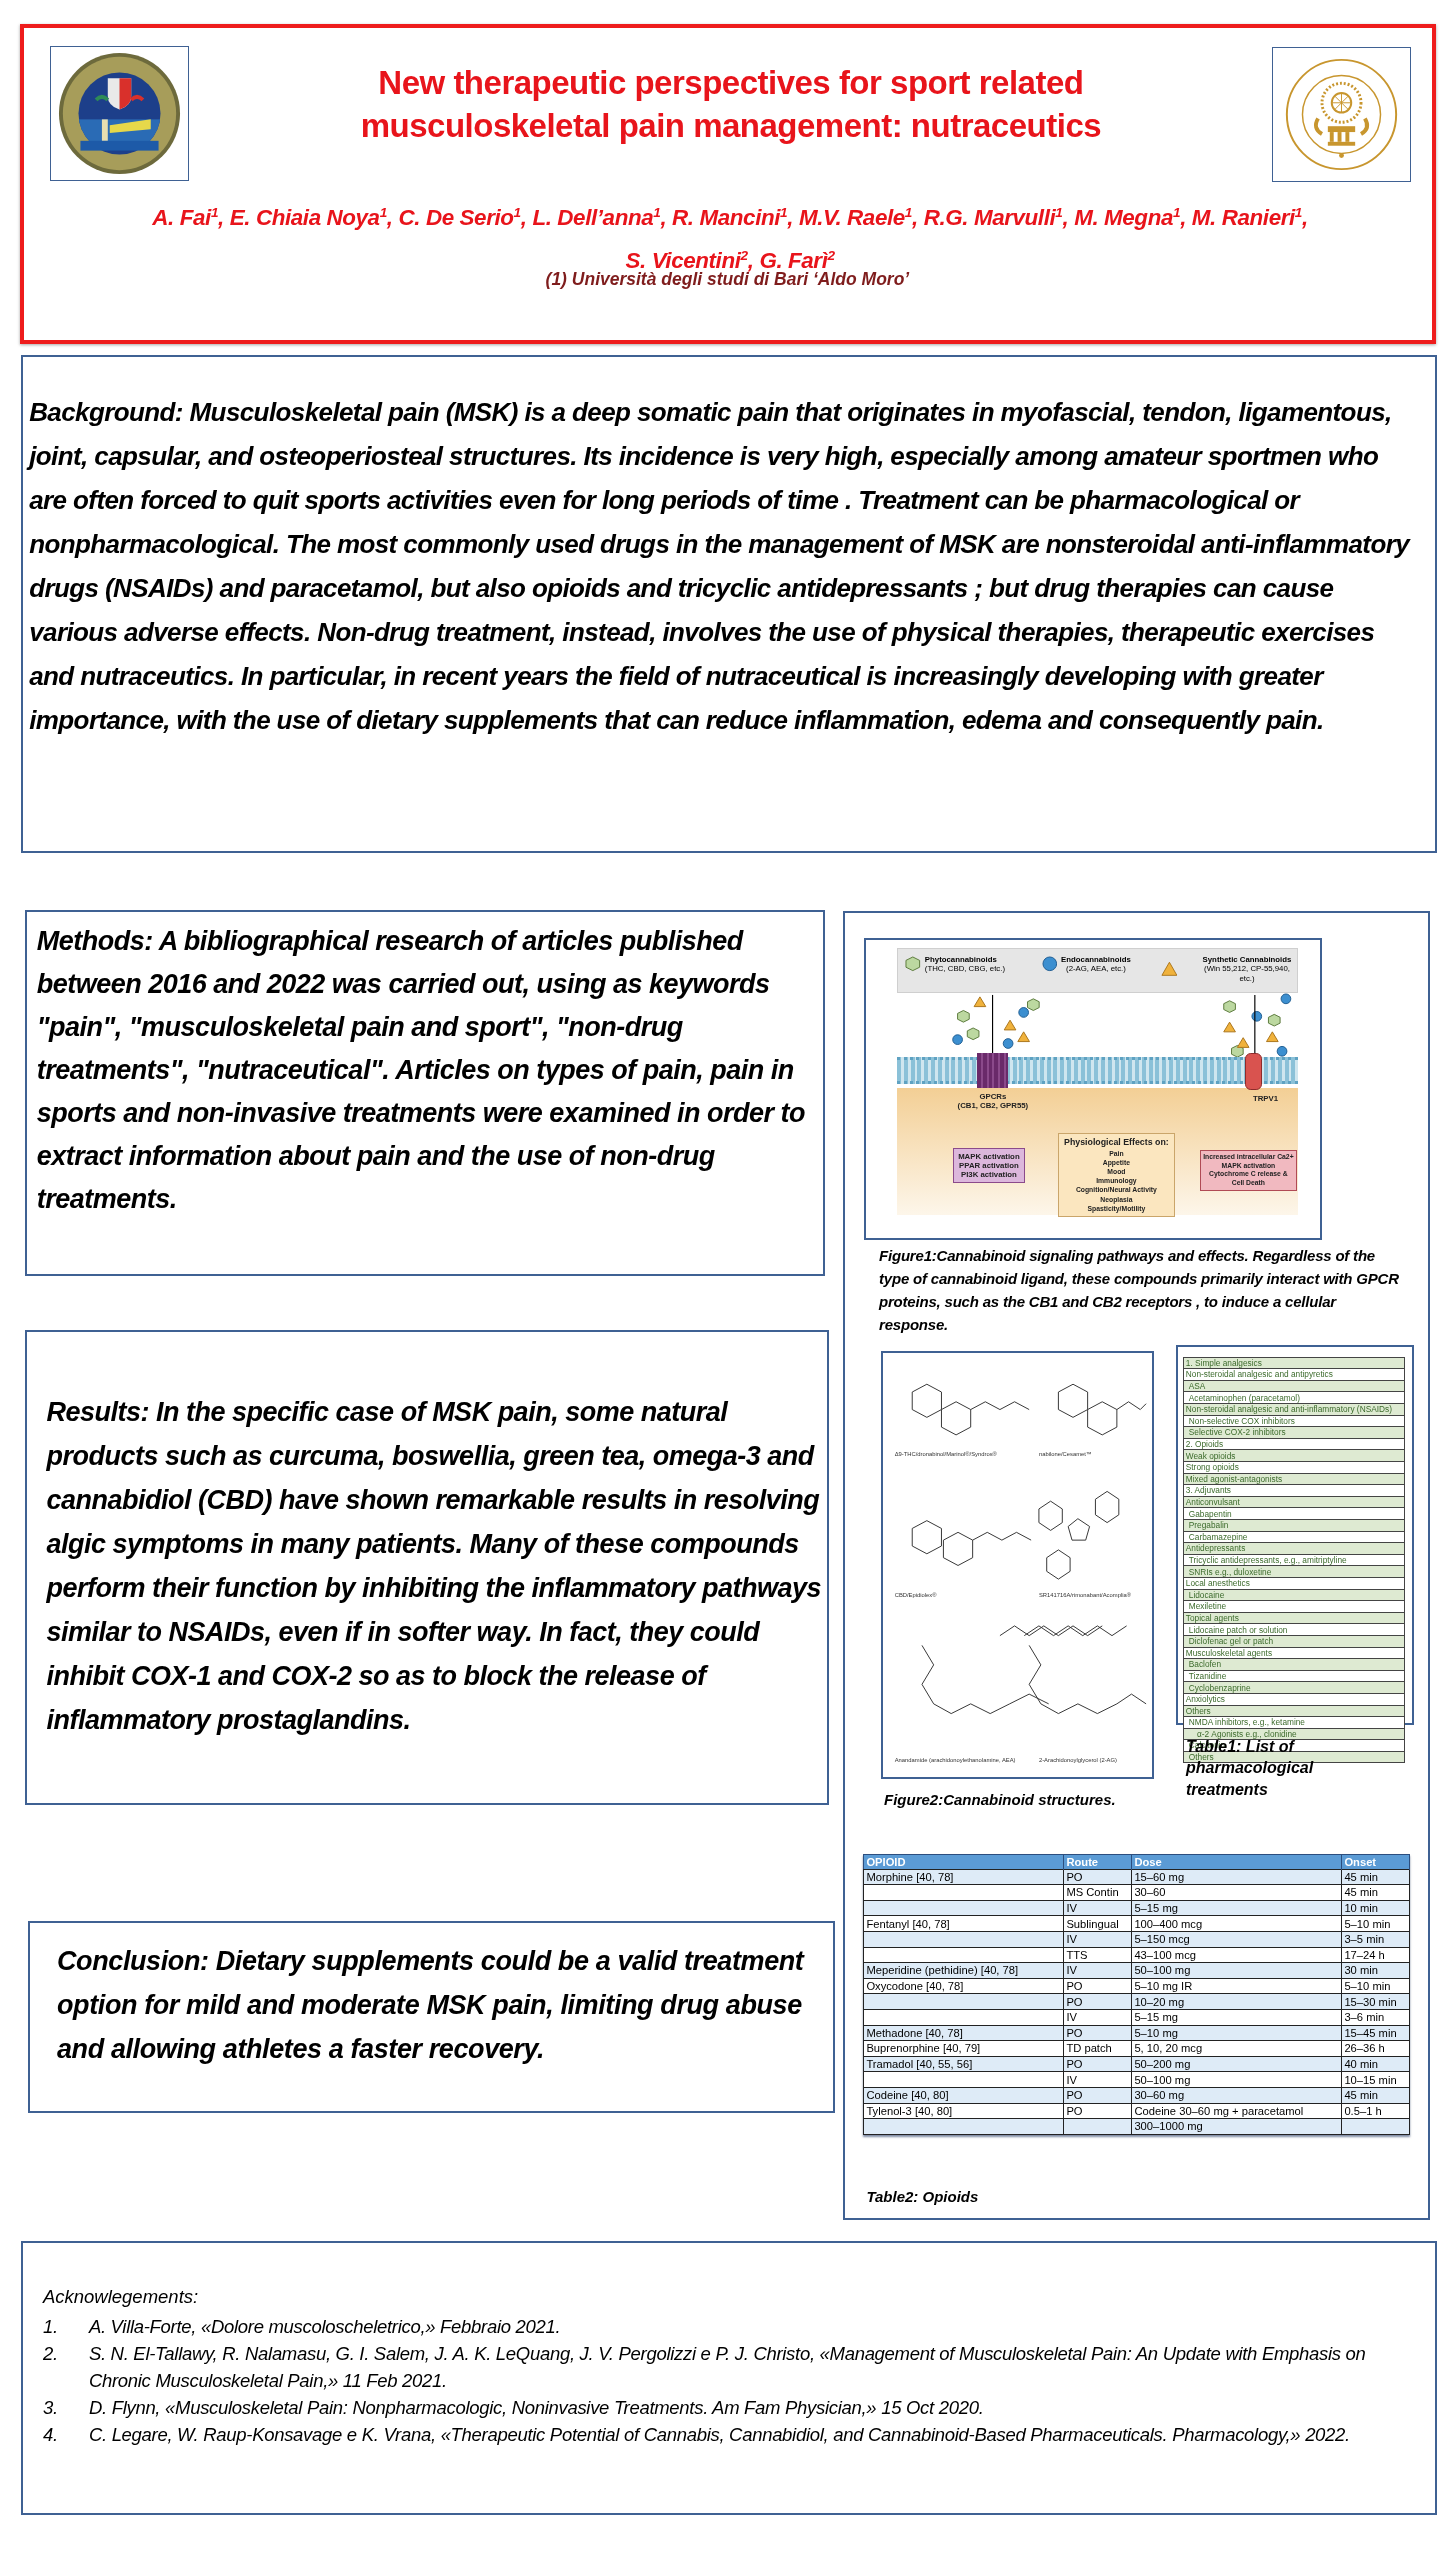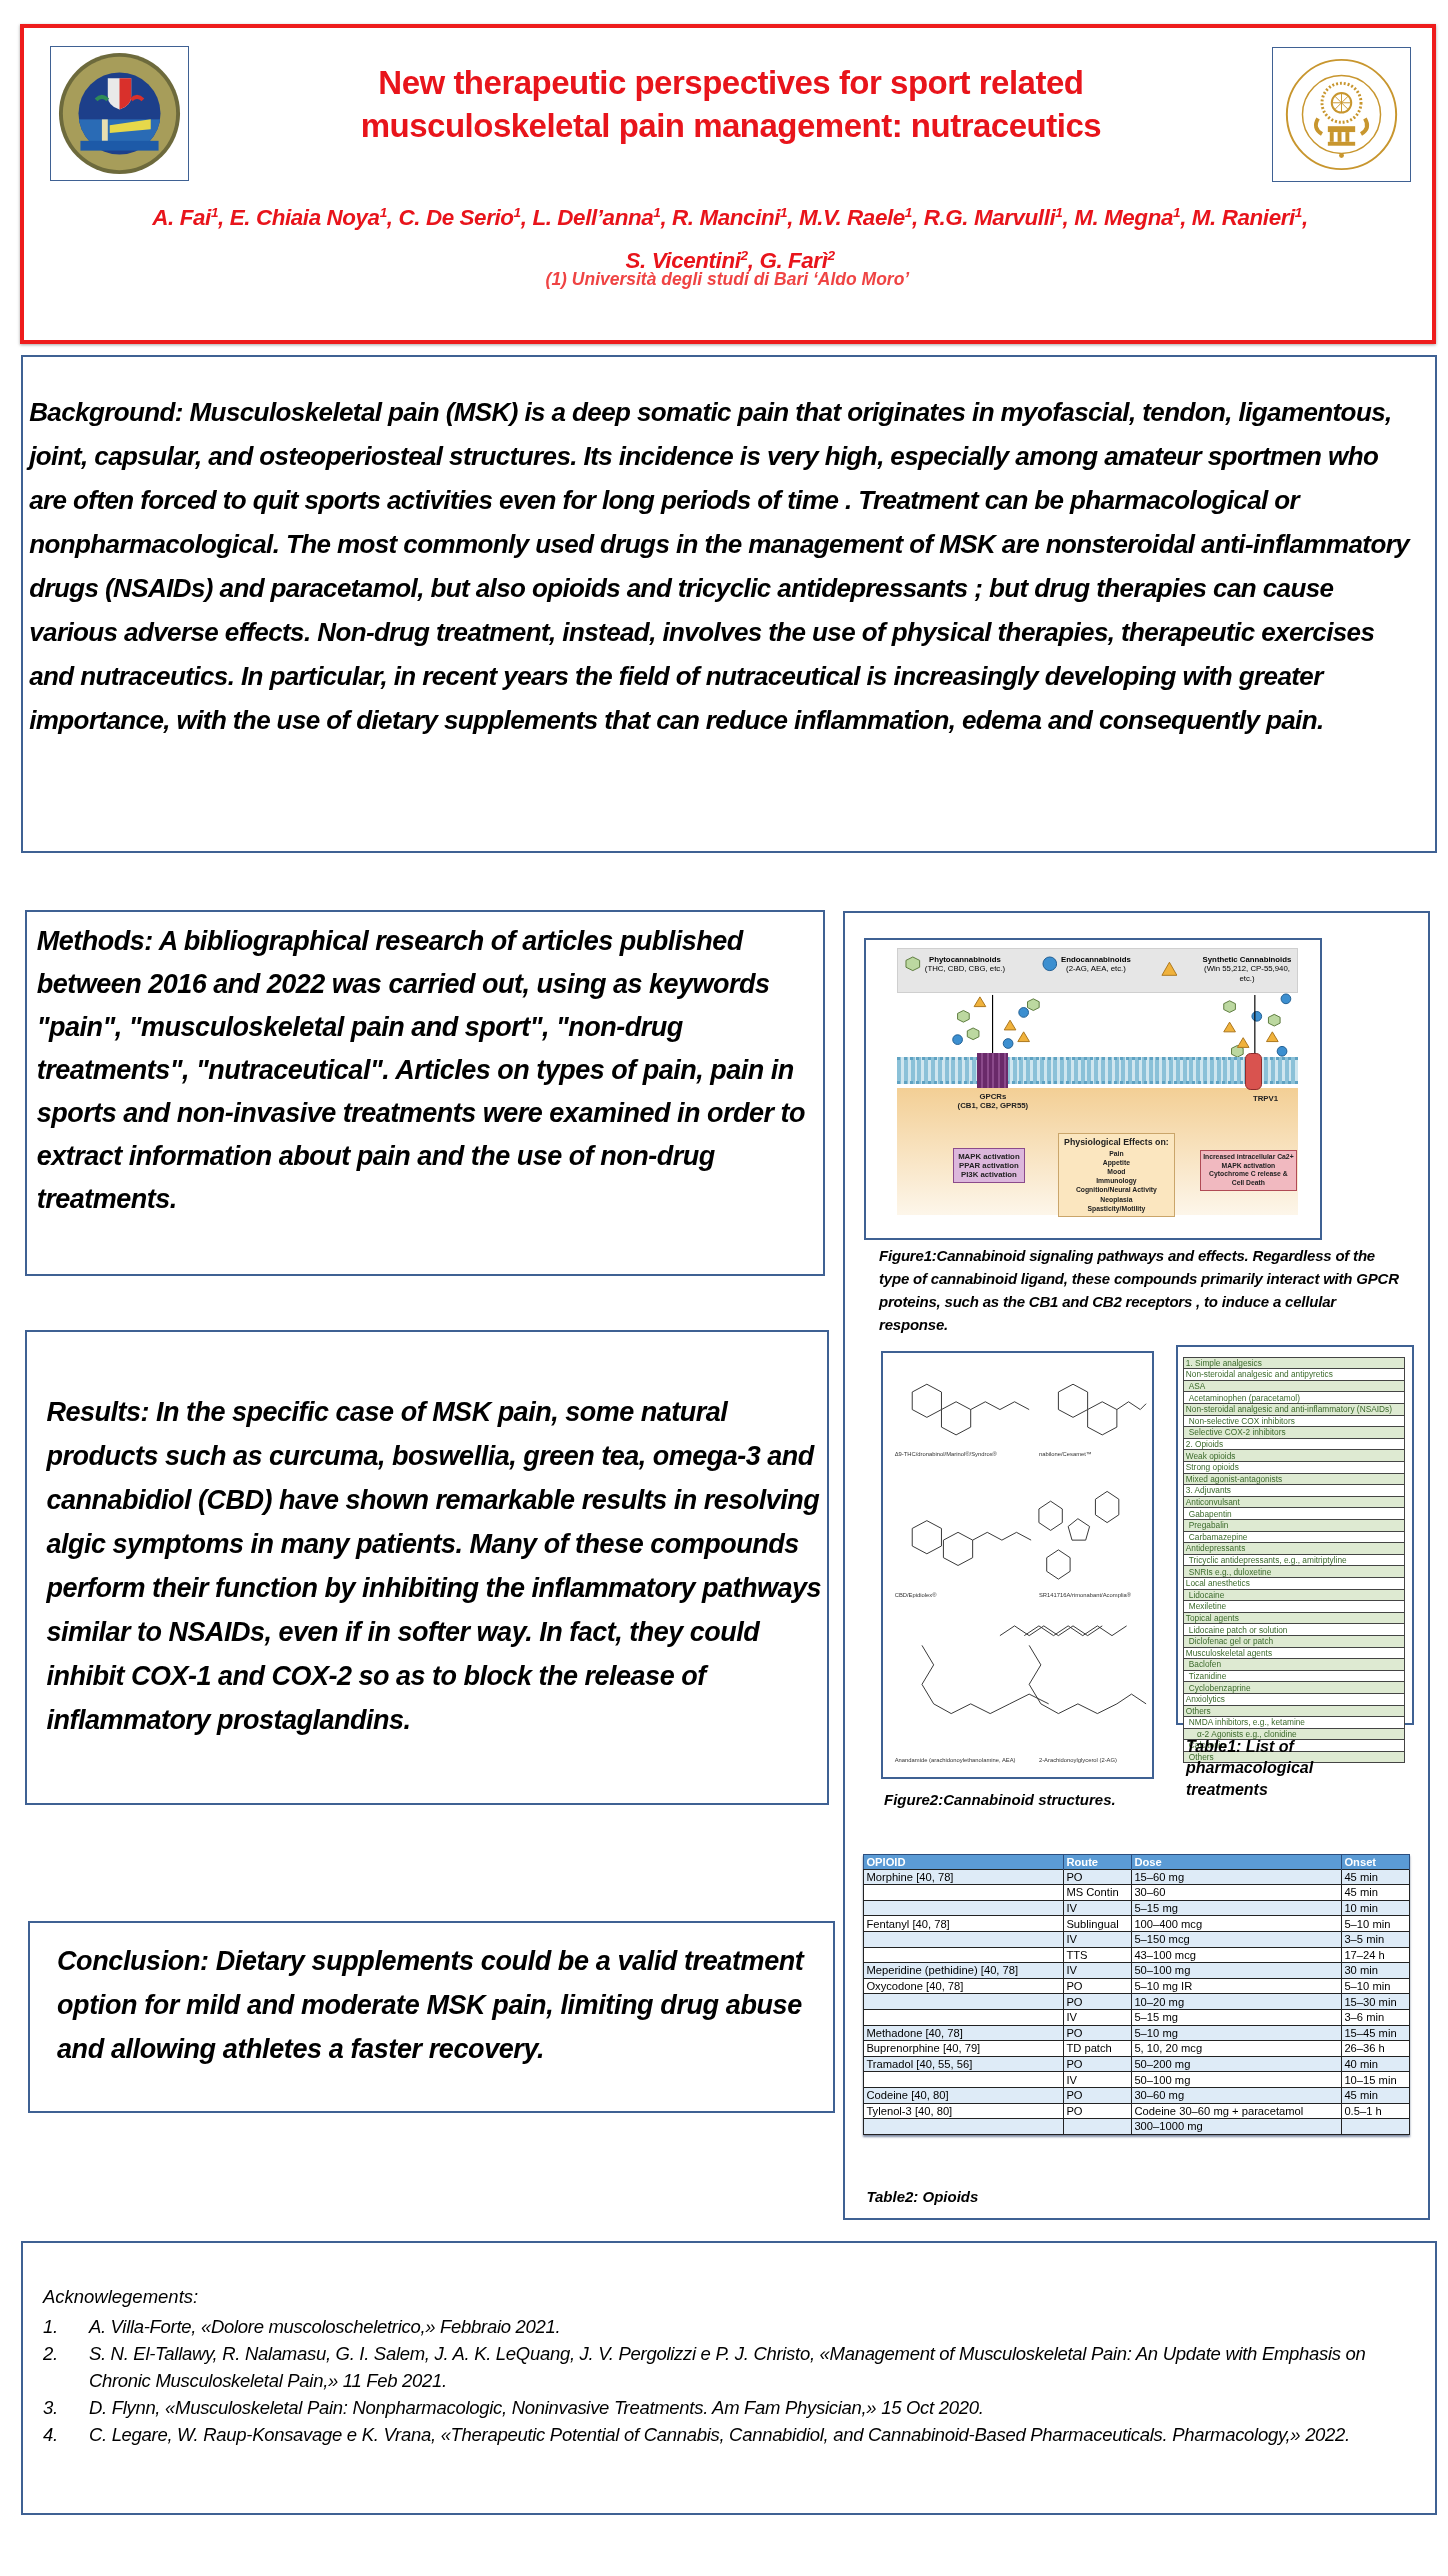--- a/index.html
+++ b/index.html
@@ -9,21 +9,21 @@
   .box { position: absolute; border: 2.9px solid #3f6193; background: #fff; }
 
   
   #header { position: absolute; left: 20.4px; top: 24px; width: 1416px; height: 320px; border: 4.9px solid #ee1c1c; box-shadow: 0 1px 2.9px rgba(0,0,0,.35); background:#fff; }
   .logo { position: absolute; width: 139px; height: 135px; border: 1.9px solid #3f6193; background: #fff; display:flex; align-items:center; justify-content:center; }
   #logo-left { left: 26px; top: 17.5px; }
   #logo-right { left: 1248px; top: 18.5px; }
   .title { position: absolute; left: 166px; width: 1081px; top: 33px; text-align: center; color: #e8141b; font-family: "Liberation Sans", sans-serif; font-weight: bold; font-size: 33px; line-height: 43px; letter-spacing: -0.5px; }
   .authors { position: absolute; left: 9.7px; width: 1392px; top: 166px; text-align: center; color: #e8141b; font-weight: bold; font-style: italic; font-size: 22.4px; line-height: 37px; letter-spacing: -0.4px; }
   .authors sup { font-size: 13.6px; }
-  .affil { position: absolute; left: 0; width: 1406px; text-align: center; color: #ef4444; font-weight: bold; font-style: italic; font-size: 17.5px; }
+  .affil { position: absolute; left: 0; width: 1406px; text-align: center; color: #7f1d1d; font-weight: bold; font-style: italic; font-size: 17.5px; }
 
   
   #background { left: 21.4px; top: 355px; width: 1416px; height: 498px; }
   .bgtext { position: absolute; left: 5.8px; top: 33px; width: 1387px; font-weight: bold; font-style: italic; font-size: 26px; line-height: 44px; letter-spacing: -0.6px; }
 
   
   #methods { left: 25px; top: 910px; width: 800px; height: 366px; }
   .mtext { position: absolute; left: 9.7px; top: 7.8px; width: 779px; font-weight: bold; font-style: italic; font-size: 27px; line-height: 43px; letter-spacing: -0.5px; }
 
   
@@ -149,21 +149,21 @@
 
 <div class="box" id="right-col">
 
   <div id="fig1">
     <div id="fig1-inner">
       <div class="fig1-legend">
         <div style="position:absolute;left:7.8px;top:5.8px;display:flex;align-items:center;gap:3.9px;">
           <svg width="15.6" height="15.6" viewBox="0 0 16 16">
               <polygon points="8,1 15,4.5 15,11.5 8,15 1,11.5 1,4.5" fill="#bcd8a0" stroke="#5b7a3c"></polygon>
             </svg>
-          <div style="font-size:7.8px;line-height:9.7px;text-align:center;"><b>Phytocannabinoids</b><br><span>(THC, CBD, CBG, etc.)</span></div>
+          <div style="font-size:7.8px;line-height:9.7px;"><b>Phytocannabinoids</b><br><span>(THC, CBD, CBG, etc.)</span></div>
         </div>
         <div style="position:absolute;left:144px;top:5.8px;display:flex;align-items:center;gap:3.9px;">
           <svg width="15.6" height="15.6" viewBox="0 0 16 16">
               <circle cx="8" cy="8" r="7" fill="#3c8fd0" stroke="#1f5d92"></circle>
             </svg>
           <div style="font-size:7.8px;line-height:9.7px;text-align:center;"><b>Endocannabinoids</b><br><span>(2-AG, AEA, etc.)</span></div>
         </div>
         <div style="position:absolute;left:263px;top:5.8px;display:flex;align-items:center;gap:20px;">
           <svg width="17.5" height="15.6" viewBox="0 0 18 16">
               <polygon points="9,1 17,15 1,15" fill="#f0b23c" stroke="#a9741a"></polygon>

